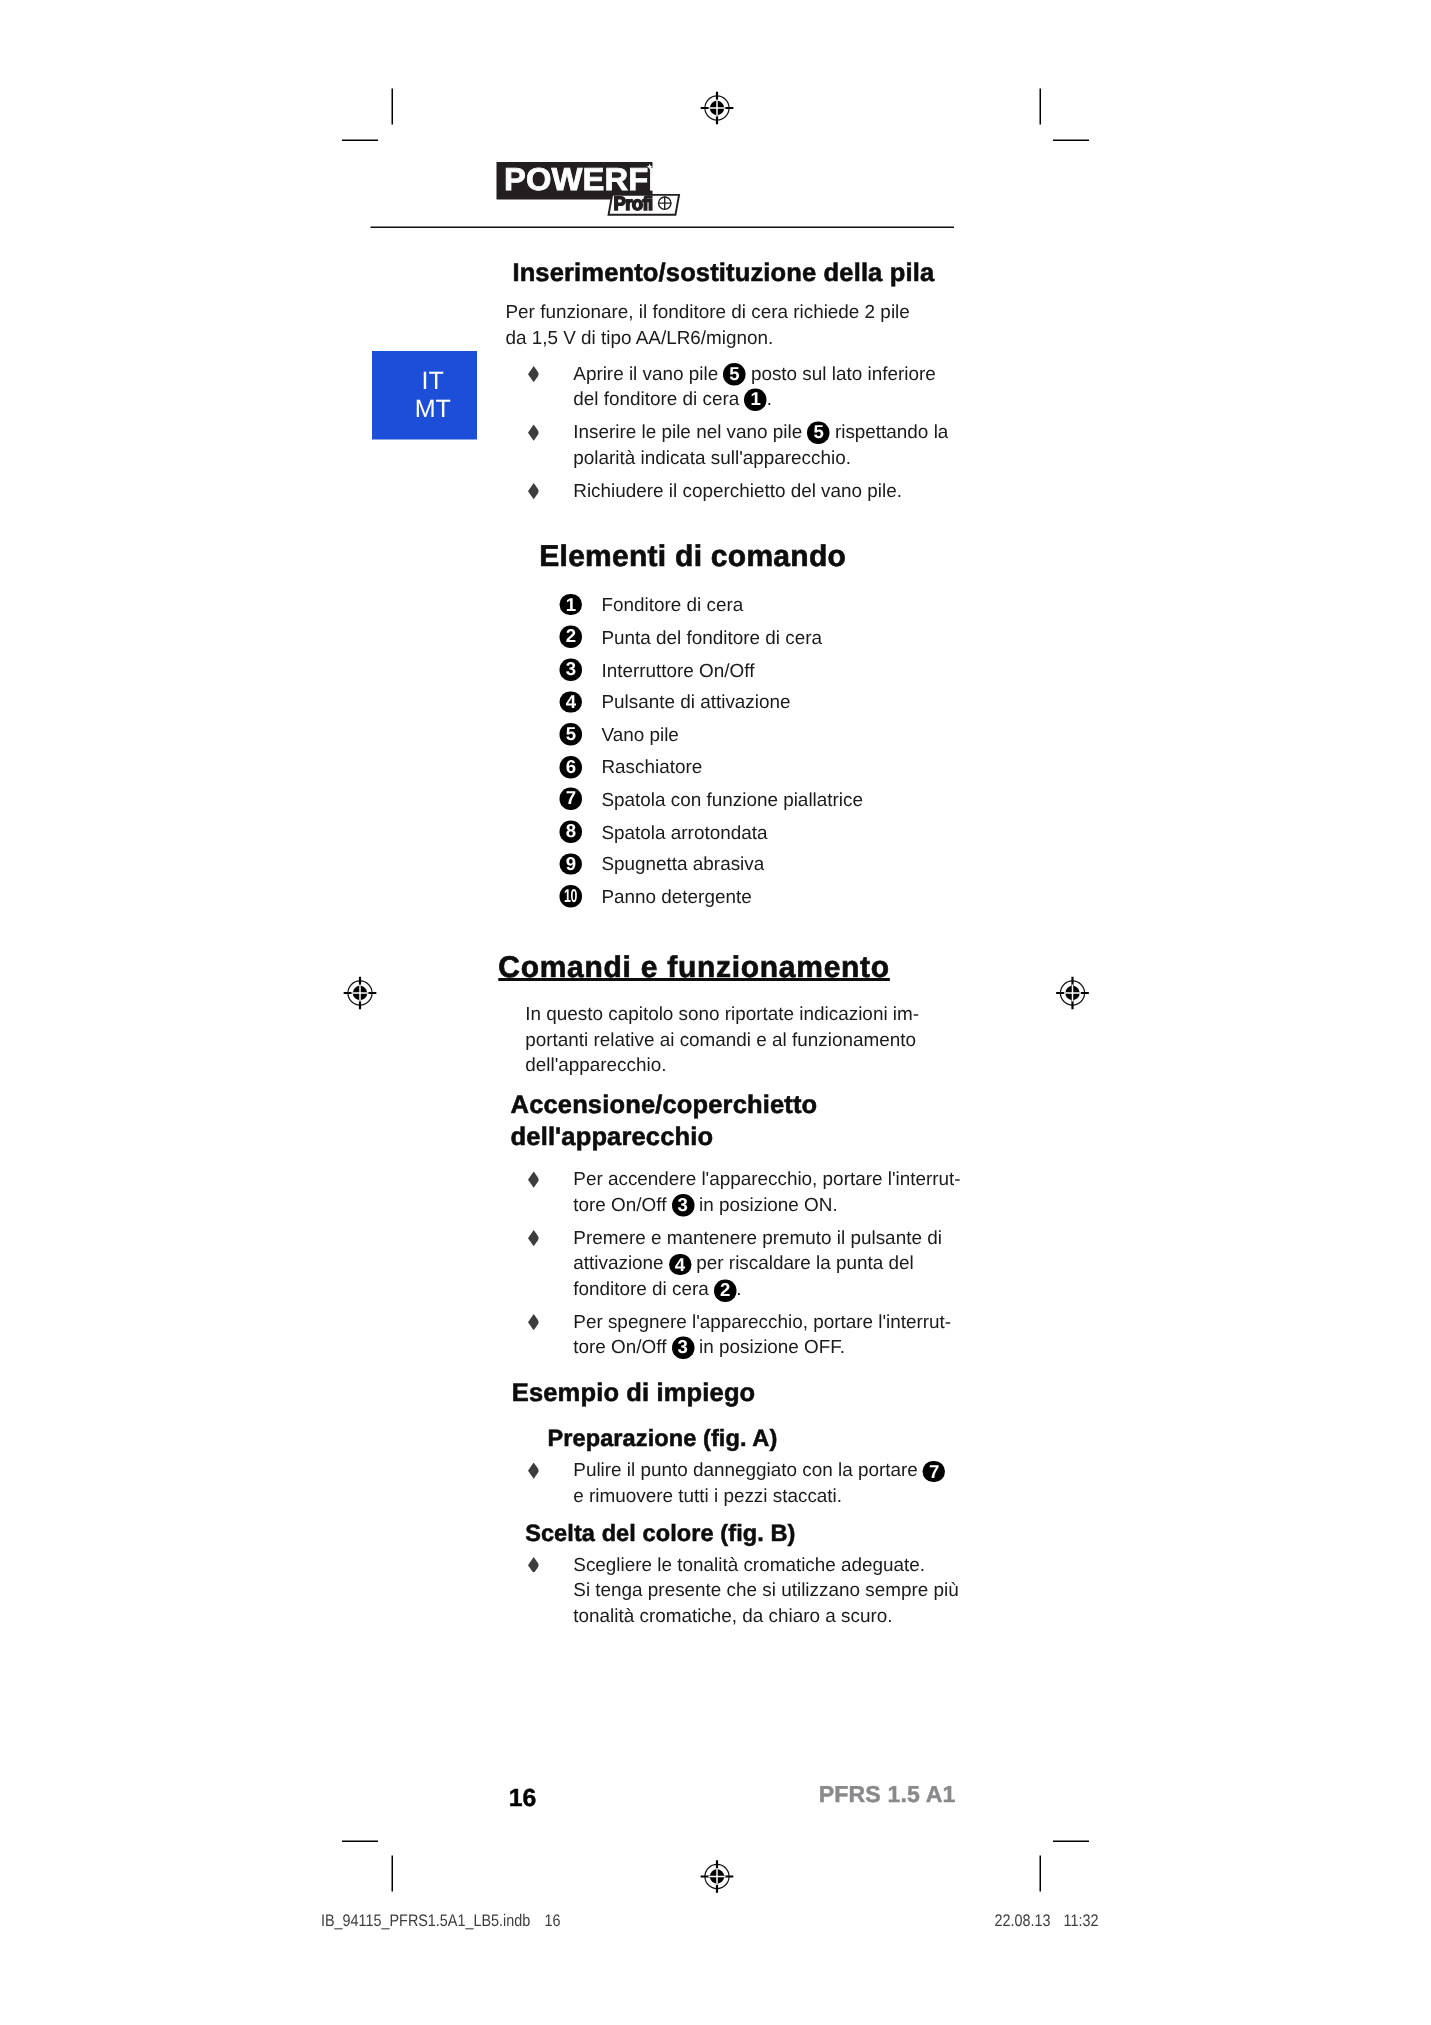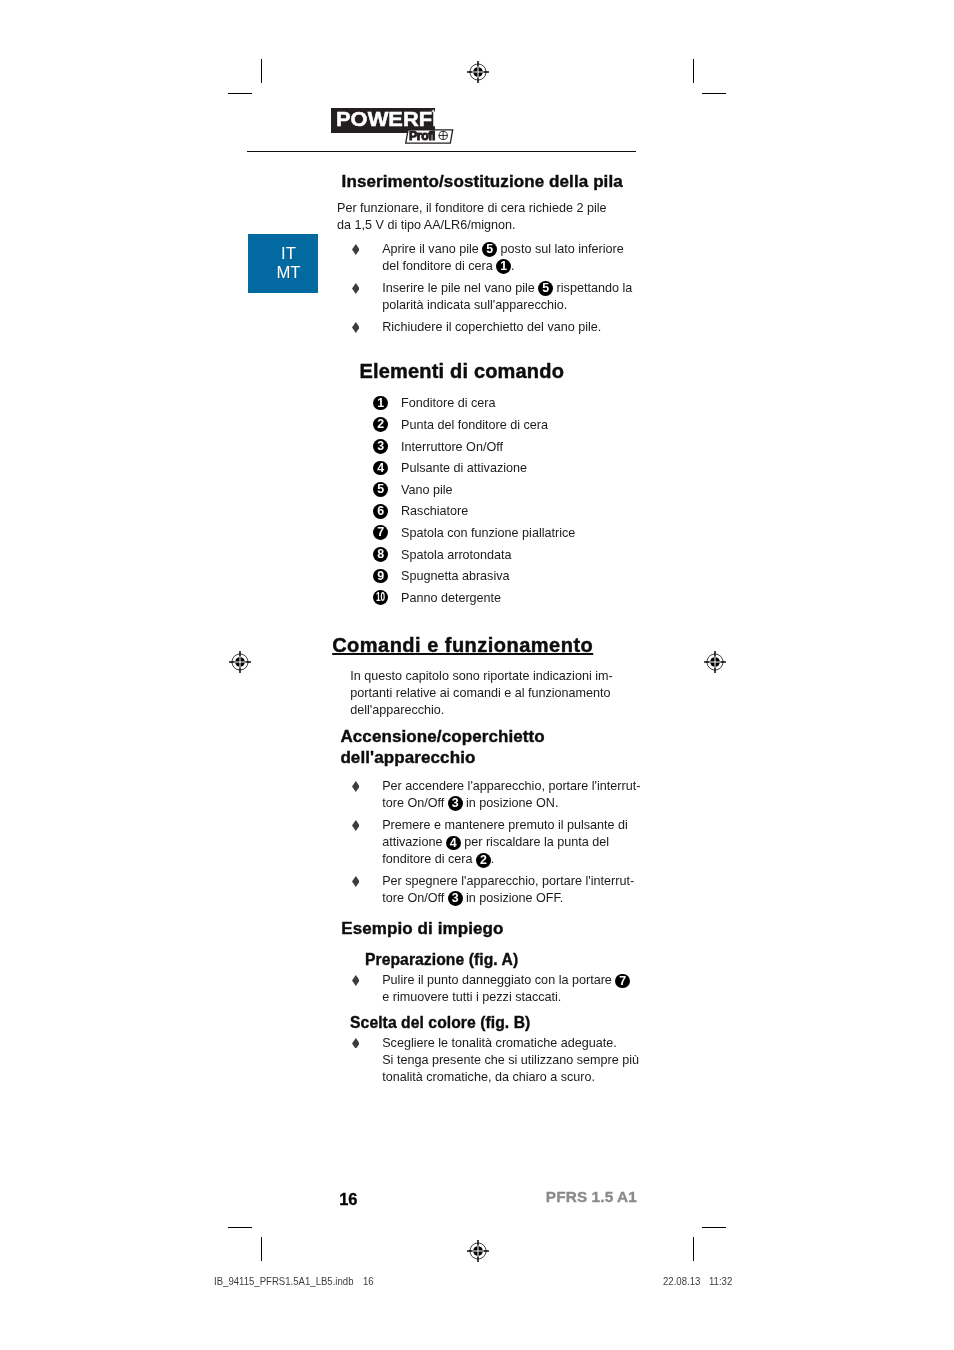--- a/index.html
+++ b/index.html
@@ -27,21 +27,21 @@
   .profi-txt{position:absolute;left:78.4px;top:22.2px;
     font-size:12.9px;line-height:12px;font-weight:700;color:#231f20;
     font-family:"Liberation Sans",sans-serif;letter-spacing:-0.45px;
     -webkit-text-stroke:1.0px #231f20;
     transform:scaleX(0.96);transform-origin:left top;}
   .profi-mark{position:absolute;left:107.6px;top:21.4px;width:10.3px;height:10.9px;}
 
   .rule{position:absolute;left:247.4px;top:150.6px;width:388.8px;height:1.4px;background:#0f0f0f;}
 
   
-  .langtab{position:absolute;left:248px;top:233.8px;width:70px;height:59px;background:#0369a1;
+  .langtab{position:absolute;left:248px;top:233.8px;width:70px;height:59px;background:#1d4ed8;
     color:#fff;font-size:16.7px;line-height:18.8px;font-weight:400;text-align:center;
     padding-left:11px;box-sizing:border-box;}
   .langtab span{display:block;}
   .langtab .l1{margin-top:11.2px;}
 
   
   .col{position:absolute;left:0;top:0;width:954px;height:1350px;}
   .h1{position:absolute;font-size:20px;line-height:24px;font-weight:700;color:#0d0d0d;
     white-space:nowrap;letter-spacing:0.18px;-webkit-text-stroke:0.45px #0d0d0d;}
   .h2{position:absolute;font-size:17px;line-height:20.7px;font-weight:700;color:#0d0d0d;

